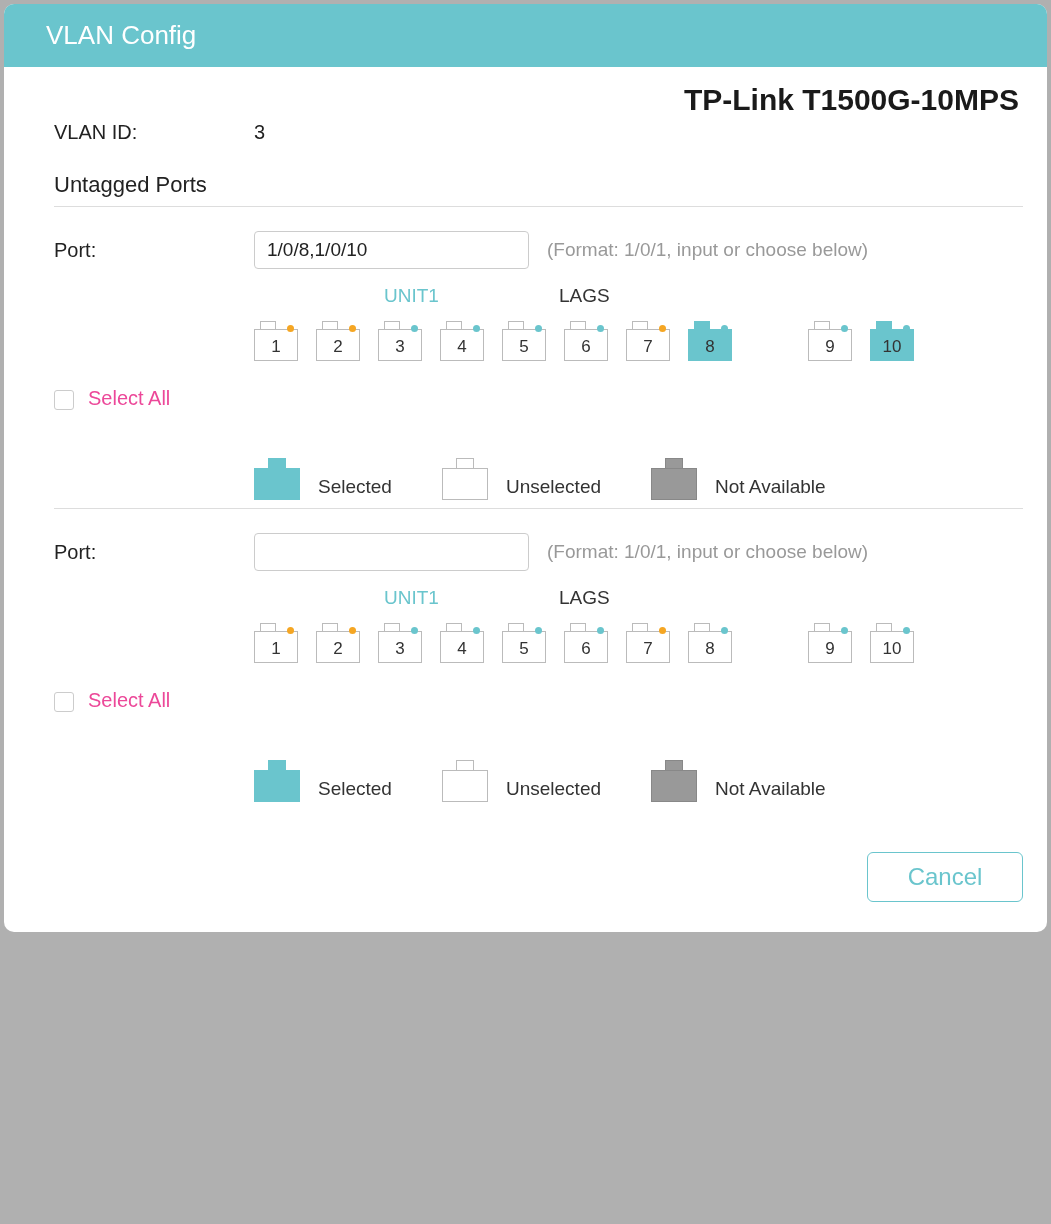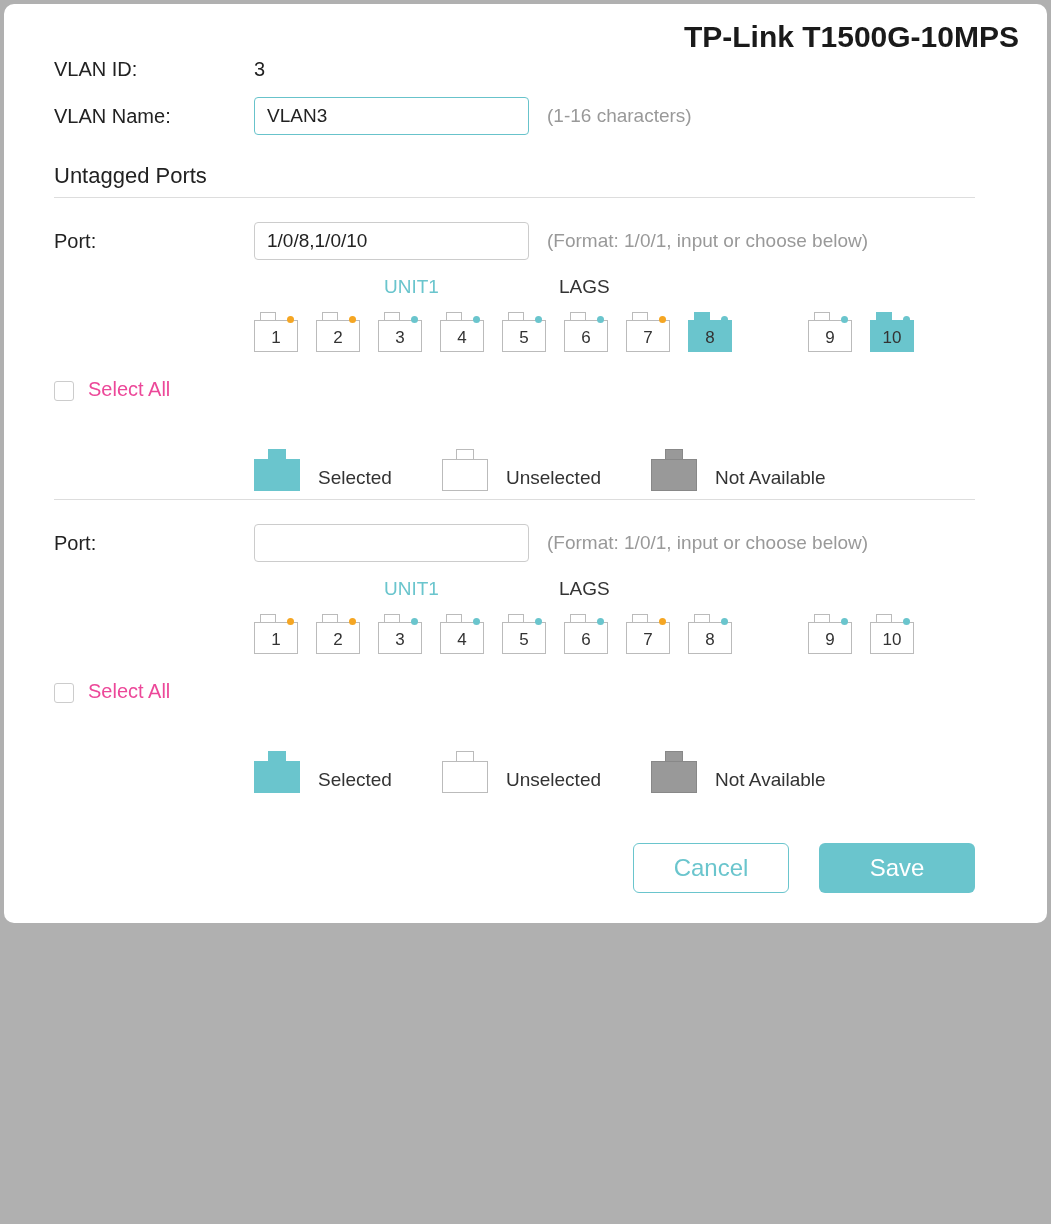--- a/index.html
+++ b/index.html
@@ -23,21 +23,21 @@
     padding: 16px 42px;
     font-weight: 400;
   }
   .device-label {
     text-align: right;
     font-size: 30px;
     font-weight: 600;
     color: #1a1a1a;
     padding: 16px 28px 4px 0;
   }
-  .content { padding: 0 72px 30px 50px; }
+  .content { padding: 0 24px 30px 50px; }
   .row {
     display: flex;
     align-items: center;
     margin-bottom: 16px;
   }
   .label {
     width: 200px;
     font-size: 20px;
     color: #222;
   }
@@ -183,34 +183,30 @@
   .btn-save {
     background:#6ac5cd;
     border:none;
     color:#fff;
   }
 </style>
 </head>
 <body>
 
 <div class="window">
+  <div class="header">VLAN Config</div>
   <div class="device-label">TP-Link T1500G-10MPS</div>
 
   <div class="content">
 
     <div class="row">
       <div class="label">VLAN ID:</div>
       <div class="value">3</div>
     </div>
 
-    <div class="row">
-      <div class="label">VLAN Name:</div>
-      <input type="text" value="VLAN3" style="">
-      <div class="hint">(1-16 characters)</div>
-    </div>
 
     <div class="section-title">Untagged Ports</div>
     <hr class="divider">
 
     <div class="row">
       <div class="label">Port:</div>
       <input type="text" class="plain" value="1/0/8,1/0/10" style="">
       <div class="hint">(Format: 1/0/1, input or choose below)</div>
     </div>
 
@@ -413,17 +409,16 @@
         <div class="legend-swatch sw-unavail">
             <div class="sw-tab"></div>
             <div class="sw-body"></div>
           </div>
         <span class="legend-text">Not Available</span>
       </div>
     </div>
 
     <div class="actions">
       <div class="btn btn-cancel">Cancel</div>
-      <div class="btn btn-save">Save</div>
     </div>
 
   </div>
 </div>
 
 </body></html>

